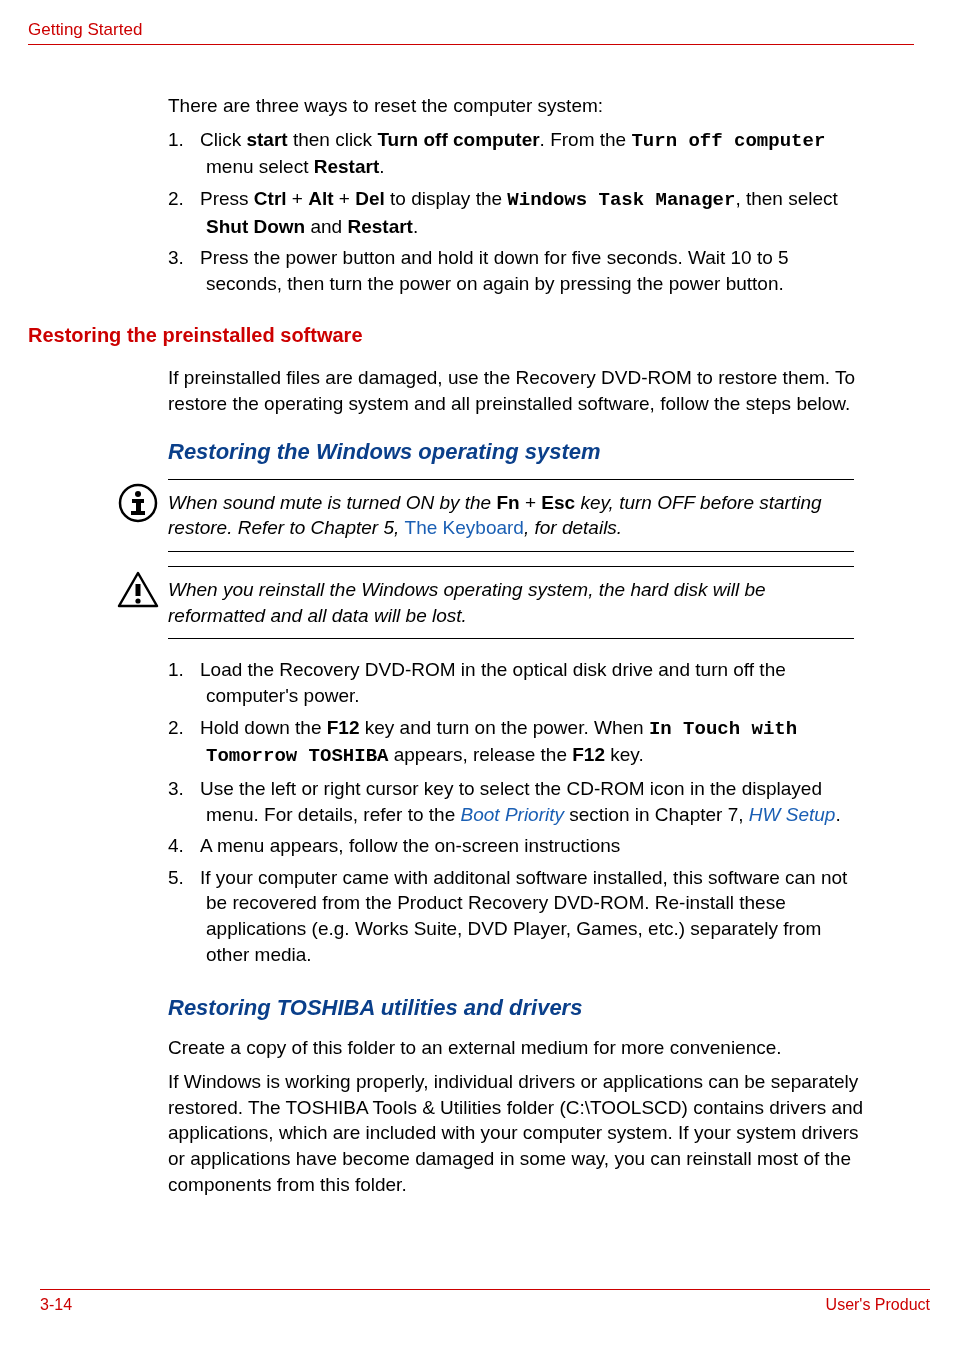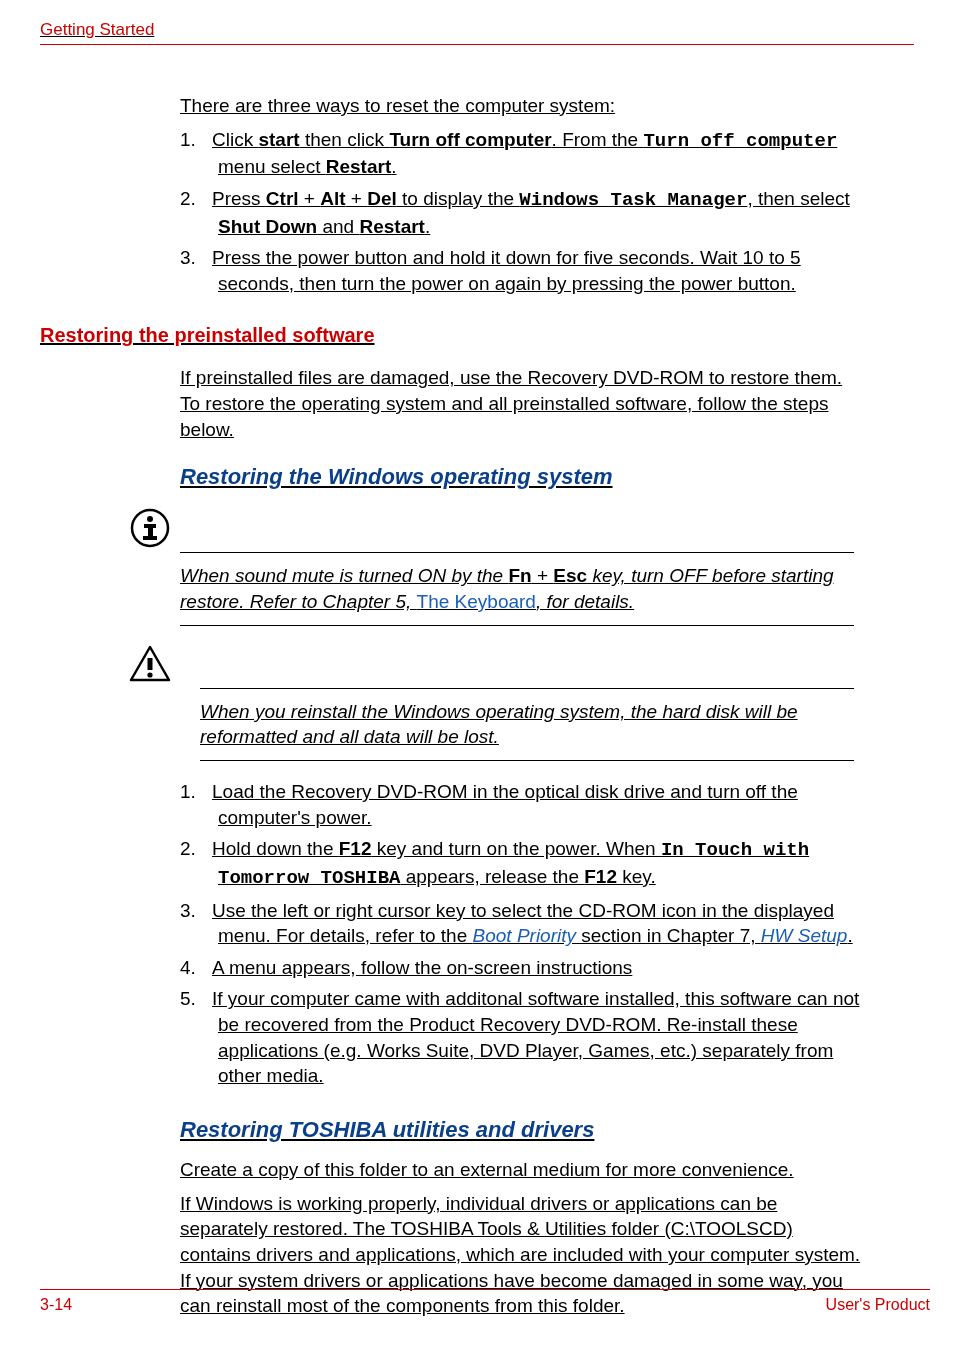--- a/index.html
+++ b/index.html
@@ -5,22 +5,21 @@
     * { margin: 0; padding: 0; box-sizing: border-box; }
     body {
       width: 954px;
       height: 1352px;
       background: #fff;
       font-family: Arial, Helvetica, sans-serif;
       position: relative;
       color: #000;
     }
     .page {
-      padding: 20px 40px 0 40px;
-      text-decoration: underline;
+      padding: 20px 40px 0 28px;
     }
     .header-label {
       color: #c00;
       font-size: 17px;
       margin-bottom: 4px;
     }
     .header-rule {
       border: none;
       border-top: 1.5px solid #c00;
       margin-bottom: 48px;
@@ -84,21 +83,20 @@
       padding-top: 4px;
     }
     .note-text {
       flex: 1;
       font-style: italic;
       font-size: 19px;
       line-height: 1.35;
       border-top: 1.5px solid #000;
       border-bottom: 1.5px solid #000;
       padding: 10px 0;
-      margin-top: 48px;
     }
     
     .footer {
       position: absolute;
       bottom: 38px;
       left: 40px;
       right: 24px;
     }
     .footer-rule {
       border: none;
@@ -150,21 +148,21 @@
         <rect x="14" y="16" width="12" height="4" fill="#000"></rect>
         <rect x="18" y="16" width="5" height="14" fill="#000"></rect>
         <rect x="13" y="28" width="14" height="4" fill="#000"></rect>
       </svg>
     </div>
     <div class="note-text">
       <span>When sound mute is turned ON by the </span><span class="bold" style="font-style:normal">Fn</span><span style="font-style:normal"> + </span><span class="bold" style="font-style:normal">Esc</span><span> key, turn OFF before starting restore. Refer to Chapter 5, </span><span class="link" style="font-style:normal">The Keyboard</span><span>, for details.</span>
     </div>
   </div>
 
-  <div class="note-row" style="margin-top:14px;margin-bottom:18px;gap:20px;">
+  <div class="note-row" style="margin-top:14px;margin-bottom:18px;">
     <div class="note-icon">
       <svg width="44" height="40" viewBox="0 0 44 40">
         <path d="M22 3 L41 36 L3 36 Z" fill="none" stroke="#000" stroke-width="2.5" stroke-linejoin="round"></path>
         <rect x="19.5" y="14" width="5" height="12" fill="#000"></rect>
         <circle cx="22" cy="31" r="2.6" fill="#000"></circle>
       </svg>
     </div>
     <div class="note-text">When you reinstall the Windows operating system, the hard disk will be reformatted and all data will be lost.</div>
   </div>
 

